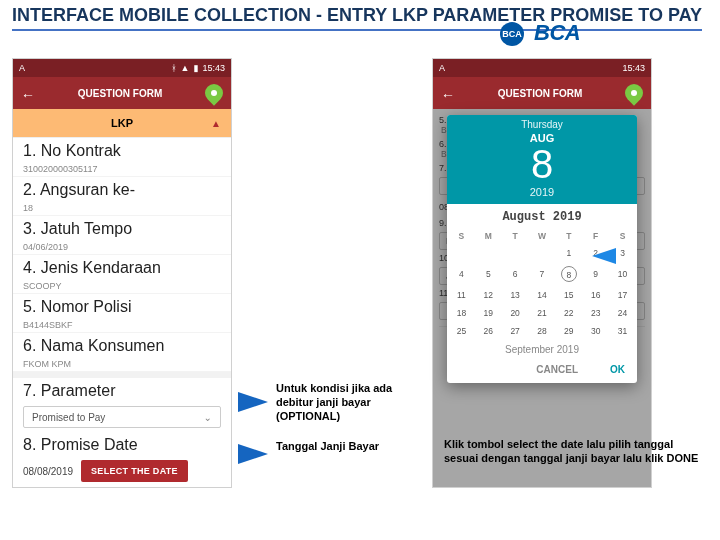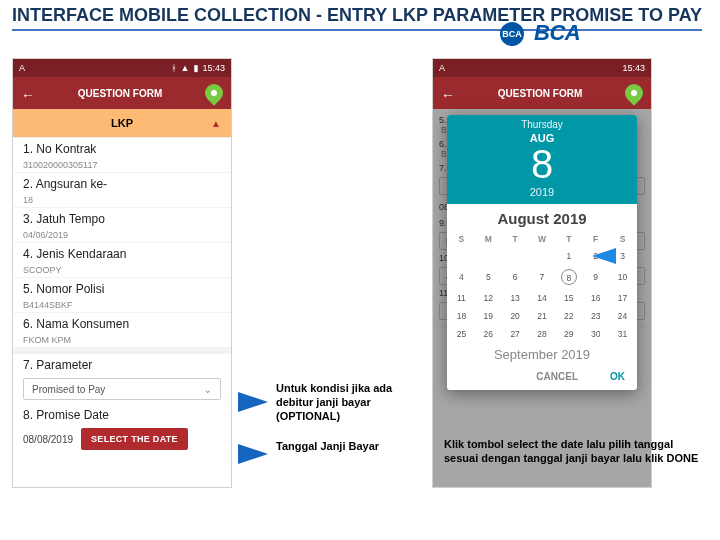--- a/index.html
+++ b/index.html
@@ -23,21 +23,21 @@
   .appbar { background: #9a2a2e; height: 32px; display: flex; justify-content: space-between; align-items: center; padding: 0 8px; color: #fff; font-size: 10px; font-weight: 600; }
   .back-icon { font-size: 14px; }
   .pin-icon { width: 18px; height: 18px; background: #7ac943; border-radius: 50% 50% 50% 0; transform: rotate(-45deg); display: flex; align-items: center; justify-content: center; }
   .pin-icon::after { content: ""; width: 6px; height: 6px; background: #fff; border-radius: 50%; transform: rotate(45deg); }
 
   .section-lkp { background: #fdba74; height: 29px; display: flex; justify-content: center; align-items: center; position: relative; border-bottom: 1px solid #eee; font-weight: 700; font-size: 11px; }
   .section-lkp .chev { position: absolute; right: 10px; color: #b02a2e; font-size: 10px; }
 
   .form-body { background: #fff; }
   .field { padding: 4px 10px 2px; border-bottom: 1px solid #f3f3f3; }
-  .field-label { font-size: 12px; color: #222; }
+  .field-label { font-size: 16px; color: #222; }
   .field-value { font-size: 9px; color: #888; margin-top: 4px; }
   .gap { height: 6px; background: #f2f2f2; }
 
   .select-box { margin: 4px 10px; border: 1px solid #ccc; border-radius: 2px; height: 22px; display: flex; align-items: center; justify-content: space-between; padding: 0 8px; font-size: 10px; color: #555; }
   .select-box .chev-d { color: #888; font-size: 10px; }
 
   .date-row { display: flex; align-items: center; gap: 8px; padding: 4px 10px; }
   .date-text { font-size: 10px; color: #444; }
   .date-btn { background: #b02a2e; color: #fff; font-weight: 700; font-size: 9px; padding: 6px 10px; border-radius: 2px; letter-spacing: 0.3px; }
 
@@ -53,27 +53,27 @@
   .dim-bottom { display: flex; justify-content: space-around; margin-top: 6px; border-top: 1px solid #eee; padding-top: 4px; }
   .dim-bot-item { text-align: center; font-size: 7px; color: #8a8a8a; }
   .dim-bot-item .ic { font-size: 13px; display: block; }
 
   .datepicker { position: absolute; top: 6px; left: 14px; right: 14px; background: #fff; border-radius: 3px; box-shadow: 0 4px 16px rgba(0,0,0,0.4); overflow: hidden; z-index: 5; }
   .dp-head { background: #0097a7; color: #fff; text-align: center; padding: 4px 0 6px; }
   .dp-day { font-size: 10px; opacity: 0.9; }
   .dp-month { font-size: 11px; font-weight: 600; margin-top: 2px; }
   .dp-big { font-size: 40px; font-weight: 400; line-height: 1; }
   .dp-year { font-size: 11px; opacity: 0.9; margin-top: 2px; }
-  .dp-subhead { text-align: center; font-size: 15px; color: #444; padding: 6px 12px 3px; font-weight: 600; }
+  .dp-subhead { text-align: center; font-size: 12px; color: #444; padding: 6px 12px 3px; font-weight: 600; font-family: Liberation Mono, monospace; }
   .dp-grid { width: 100%; font-size: 8.5px; color: #555; }
   .dp-grid th { font-weight: 600; color: #888; padding: 2px 0; width: 14.28%; }
   .dp-grid td { text-align: center; padding: 3px 0; }
   .dp-grid td.sel { position: relative; }
   .dp-grid td.sel span { display: inline-block; width: 16px; height: 16px; line-height: 16px; border: 1px solid #888; border-radius: 50%; }
-  .dp-next { text-align: center; font-size: 13px; color: #888; padding: 3px 0; }
+  .dp-next { text-align: center; font-size: 10px; color: #888; padding: 3px 0; }
   .dp-actions { display: flex; justify-content: flex-end; gap: 32px; padding: 6px 12px 8px; font-size: 10px; font-weight: 700; }
   .dp-cancel { color: #888; }
   .dp-ok { color: #0097a7; }
 
   .arrow-right { position: absolute; width: 0; height: 0; border-top: 10px solid transparent; border-bottom: 10px solid transparent; border-left: 30px solid #1565C0; }
   .arrow-right.a1 { top: 392px; left: 238px; }
   .arrow-right.a2 { top: 444px; left: 238px; }
   .arrow-left-sm { position: absolute; top: 248px; left: 592px; width: 0; height: 0; border-top: 8px solid transparent; border-bottom: 8px solid transparent; border-right: 24px solid #1E88E5; z-index: 20; }
 
   .caption { position: absolute; font-size: 11px; font-weight: 700; color: #000; line-height: 1.25; }

